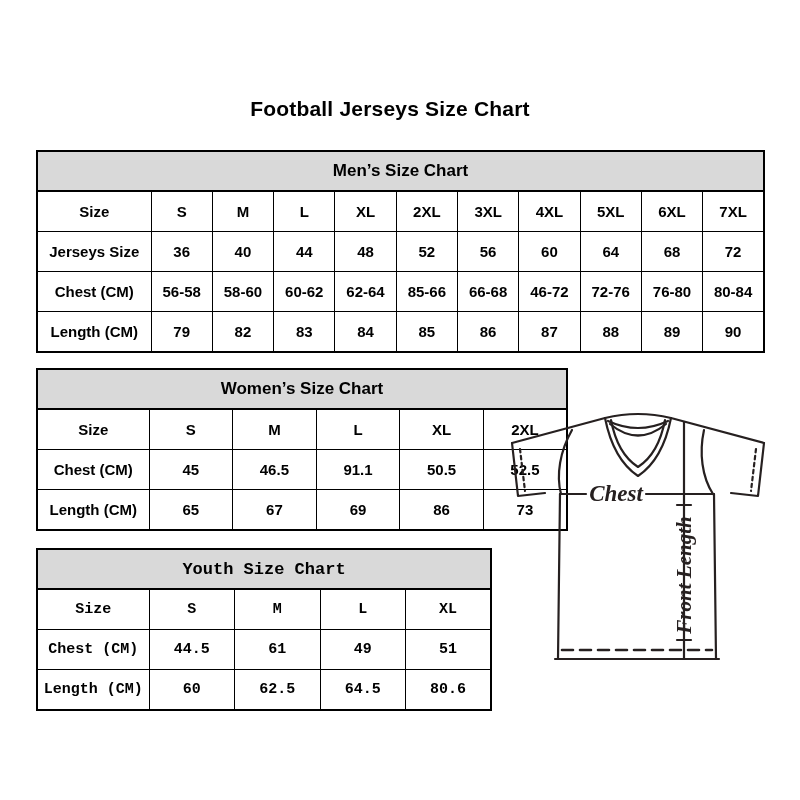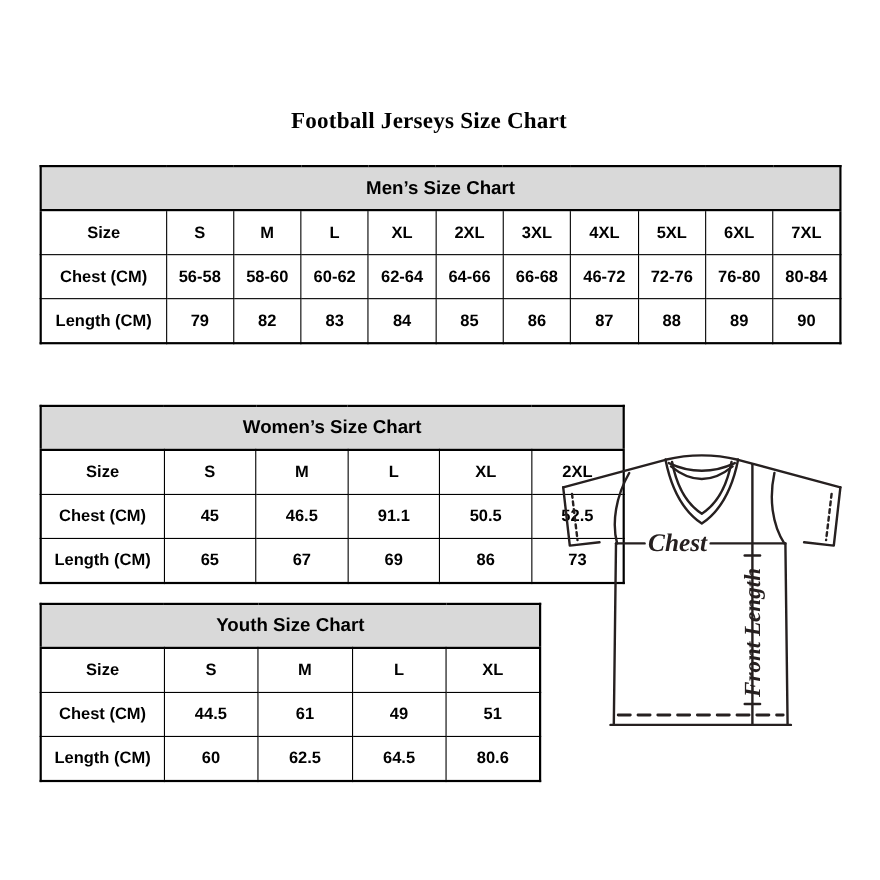--- a/index.html
+++ b/index.html
@@ -11,21 +11,20 @@
     color: #000;
   }
   .page-title {
     position: absolute;
     top: 97px; left: 0; width: 780px;
     text-align: center;
     font-size: 21px;
     font-weight: bold;
     letter-spacing: 0.2px;
     color: #000;
-    font-family: Liberation Serif, serif;
   }
   table.size-chart {
     position: absolute;
     border-collapse: collapse;
     table-layout: fixed;
     background: #fff;
     border: 2px solid #000;
   }
   table.size-chart th, table.size-chart td {
     border: 1.5px solid #000;
@@ -42,21 +41,21 @@
     font-size: 17px;
     height: 38px;
     border-bottom: 2px solid #000;
   }
   table.size-chart tbody th, table.size-chart tbody td {
     font-size: 15px;
     height: 39px;
   }
   #men-table   { left: 36px; top: 150px; width: 729px; }
   #women-table { left: 36px; top: 368px; width: 532px; }
-  #youth-table { left: 36px; top: 548px; width: 456px; }
+  #youth-table { left: 36px; top: 548px; width: 456px; font-family: Liberation Mono, monospace; }
   #men-table   col.label-col { width: 114px; }
   #women-table col.label-col { width: 112px; }
   #youth-table col.label-col { width: 112px; }
   .jersey-wrap {
     position: absolute;
     left: 498px; top: 403px;
     width: 300px; height: 280px;
   }
   .jersey-wrap svg { display: block; }
   .diagram-label {
@@ -89,26 +88,39 @@
         <td>L</td>
         <td>XL</td>
         <td>2XL</td>
         <td>3XL</td>
         <td>4XL</td>
         <td>5XL</td>
         <td>6XL</td>
         <td>7XL</td>
       </tr>
       <tr>
+        <th>Jerseys Size</th>
+        <td>36</td>
+        <td>40</td>
+        <td>44</td>
+        <td>48</td>
+        <td>52</td>
+        <td>56</td>
+        <td>60</td>
+        <td>64</td>
+        <td>68</td>
+        <td>72</td>
+      </tr>
+      <tr>
         <th>Chest (CM)</th>
         <td>56-58</td>
         <td>58-60</td>
         <td>60-62</td>
         <td>62-64</td>
-        <td>64-66</td>
+        <td>85-66</td>
         <td>66-68</td>
         <td>46-72</td>
         <td>72-76</td>
         <td>76-80</td>
         <td>80-84</td>
       </tr>
       <tr>
         <th>Length (CM)</th>
         <td>79</td>
         <td>82</td>

